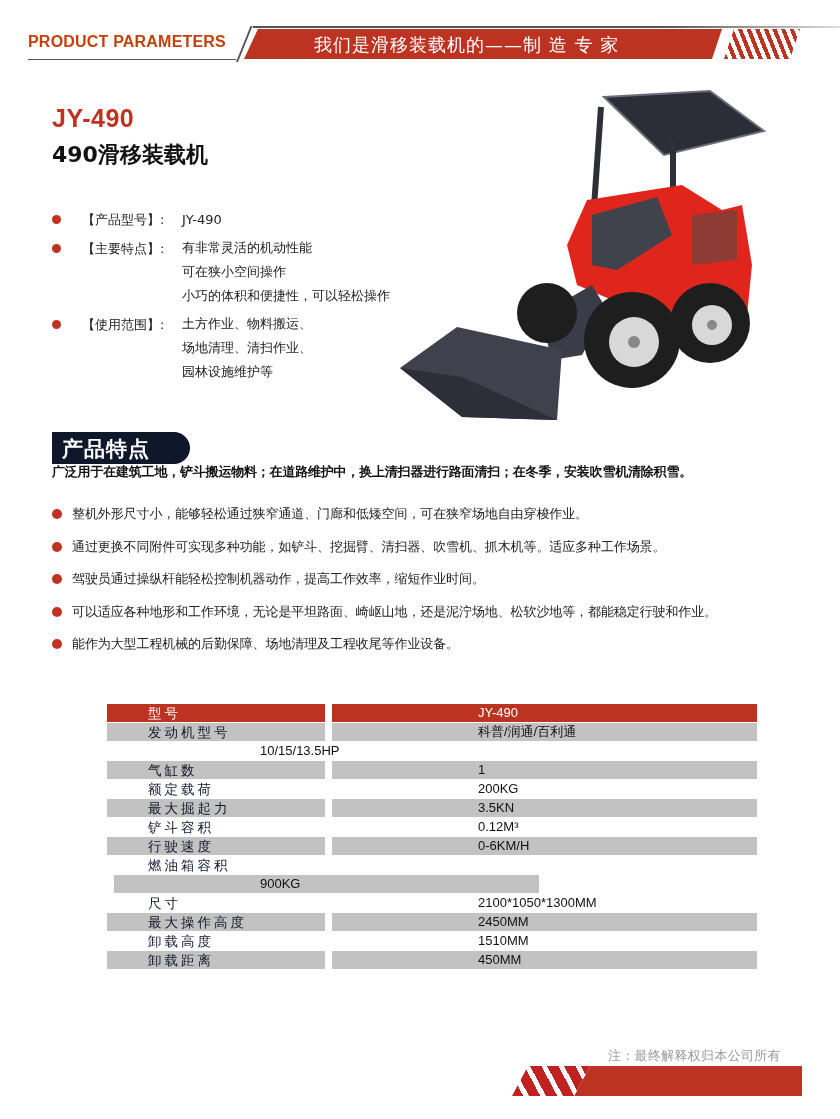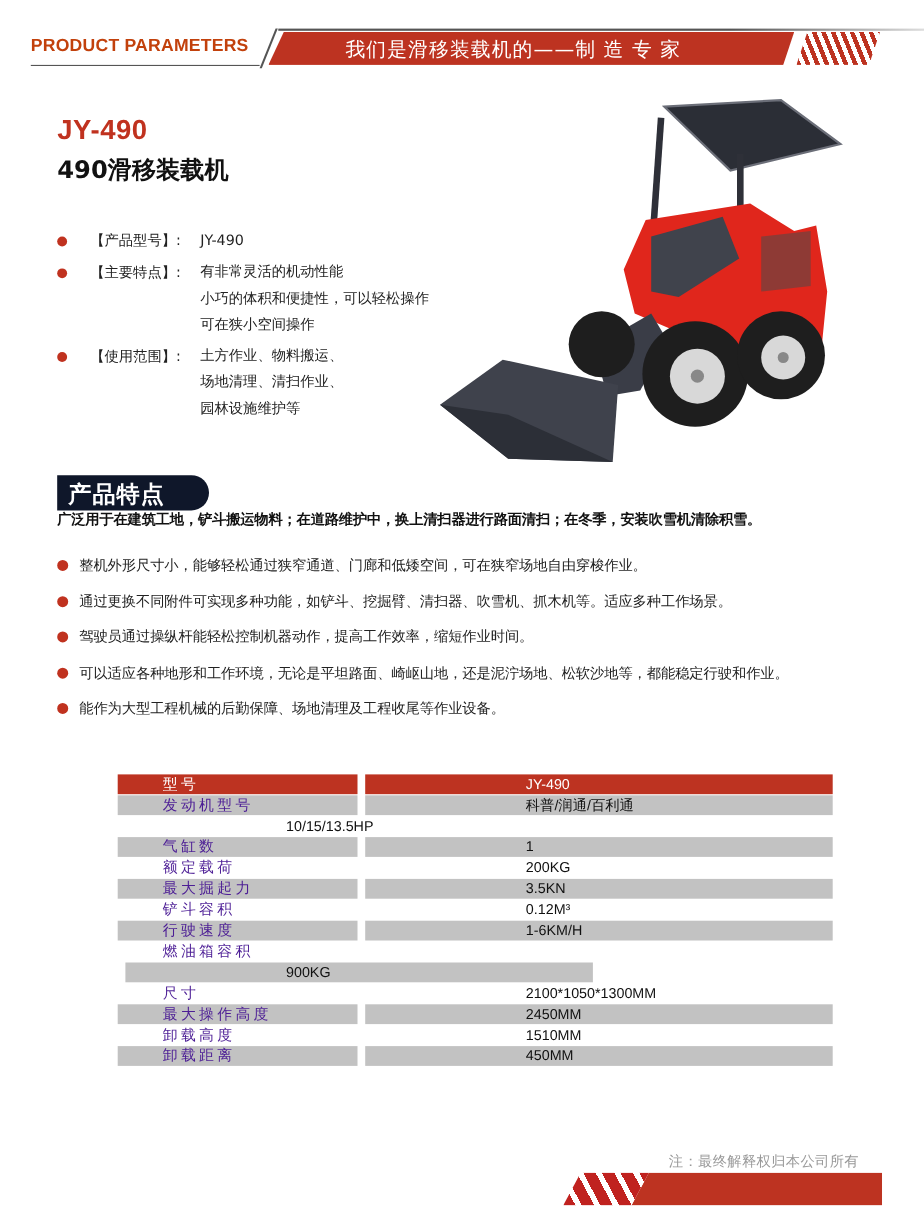--- a/index.html
+++ b/index.html
@@ -37,21 +37,21 @@
   .feat-tag { position: absolute; left: 52px; top: 432px; width: 138px; height: 32px; background: #0f172a; border-radius: 0 16px 16px 0; padding-left: 24px; }
   .feat-tag-text { position: absolute; left: 10px; top: 3px; font-size: 21px; font-weight: bold; color: #fff; letter-spacing: 1px; }
   .feat-intro { position: absolute; left: 52px; top: 463px; font-size: 13px; font-weight: bold; color: #111; white-space: nowrap; letter-spacing: -0.2px; }
   .feat-list { position: absolute; left: 52px; top: 498px; font-size: 13px; color: #222; }
   .feat-item { display: flex; align-items: center; height: 32.5px; white-space: nowrap; letter-spacing: -0.1px; }
   .feat-dot { width: 10px; height: 10px; border-radius: 50%; background: #c0321f; margin-right: 10px; flex: none; }
 
   
   .ptable { position: absolute; left: 107px; top: 704px; width: 650px; }
   .prow { display: flex; height: 19px; margin-bottom: 0; }
-  .pcell-k { width: 218px; height: 18px; padding-left: 41px; font-size: 13.5px; line-height: 18px; letter-spacing: 3px; color: #4c1d95; }
+  .pcell-k { width: 218px; height: 18px; padding-left: 41px; font-size: 13.5px; line-height: 18px; letter-spacing: 3px; color: #0f172a; }
   .pcell-v { width: 425px; height: 18px; margin-left: 7px; padding-left: 146px; font-size: 13px; line-height: 18px; color: #111; font-family: "Liberation Sans", sans-serif; }
   .prow.head .pcell-k, .prow.head .pcell-v { background: #bd3321; color: #fff; }
   .prow.gray .pcell-k, .prow.gray .pcell-v { background: #c2c2c2; }
   .prow.white .pcell-k, .prow.white .pcell-v { background: #ffffff; }
 
   
   .footnote { position: absolute; left: 608px; top: 1047px; font-size: 13px; color: #999; letter-spacing: 0.3px; }
   .foot-stripes { position: absolute; left: 512px; top: 1066px; width: 78px; height: 30px;
     background: repeating-linear-gradient(62deg, #c0221f 0 10px, #ffffff 10px 15px);
     clip-path: polygon(16px 0, 100% 0, calc(100% - 16px) 100%, 0 100%); }
@@ -79,22 +79,22 @@
     <span class="sum-key">【产品型号】:</span>
     <div class="sum-vals" style="margin-top:-2px">
       <div>JY-490</div>
     </div>
   </div>
   <div class="sum-row">
     <span class="sum-dot"></span>
     <span class="sum-key">【主要特点】:</span>
     <div class="sum-vals">
       <div>有非常灵活的机动性能</div>
+      <div>可在狭小空间操作</div>
       <div>小巧的体积和便捷性，可以轻松操作</div>
-      <div>可在狭小空间操作</div>
     </div>
   </div>
   <div class="sum-row">
     <span class="sum-dot"></span>
     <span class="sum-key">【使用范围】:</span>
     <div class="sum-vals">
       <div>土方作业、物料搬运、</div>
       <div>场地清理、清扫作业、</div>
       <div>园林设施维护等</div>
     </div>
@@ -175,21 +175,21 @@
   <div class="prow gray">
       <div class="pcell-k">最大掘起力</div>
       <div class="pcell-v">3.5KN</div>
     </div>
   <div class="prow white">
       <div class="pcell-k">铲斗容积</div>
       <div class="pcell-v">0.12M³</div>
     </div>
   <div class="prow gray">
       <div class="pcell-k">行驶速度</div>
-      <div class="pcell-v">1-6KM/H</div>
+      <div class="pcell-v">0-6KM/H</div>
     </div>
   <div class="prow white">
       <div class="pcell-k">燃油箱容积</div>
     </div>
   <div class="prow gray">
       <div class="pcell-v">900KG</div>
     </div>
   <div class="prow white">
       <div class="pcell-k">尺寸</div>
       <div class="pcell-v">2100*1050*1300MM</div>

